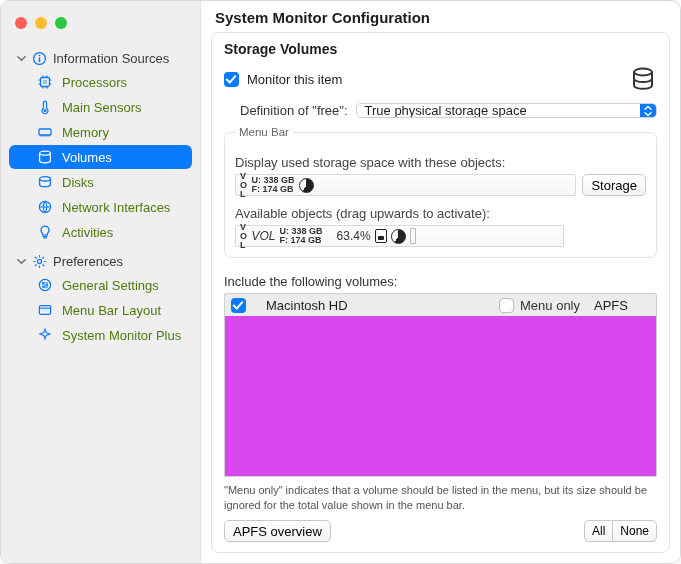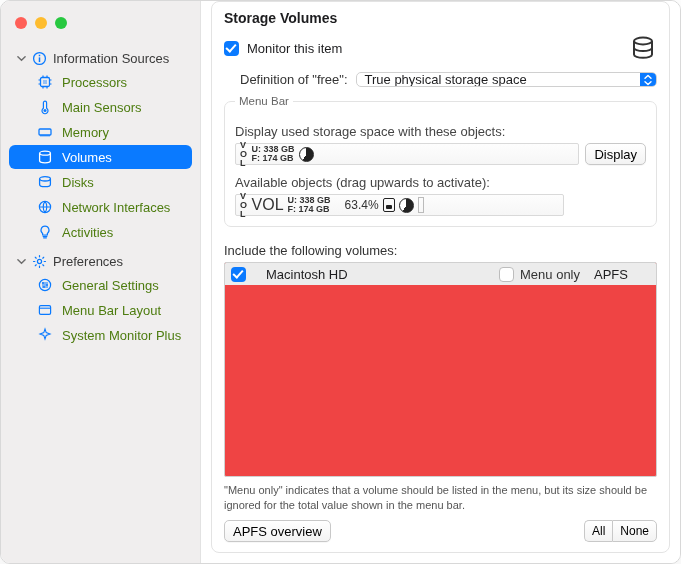--- a/index.html
+++ b/index.html
@@ -204,21 +204,21 @@
     background:linear-gradient(#fff,#f3f3f3);
     font-size:13px;
     box-shadow: 0 1px 0 rgba(0,0,0,.03);
   }
 
   .include-lbl { margin: 0 0 4px 0; color:#333; }
   .vol-table {
     flex:1;
     border:1px solid #d0d0d0;
     border-radius:2px;
-    background:#ef4444;
+    background:#d946ef;
     overflow:hidden;
     min-height: 160px;
     display:flex;flex-direction:column;
   }
   .vol-row {
     display:flex; align-items:center;
     background:#ececec;
     height:22px;
     padding: 0 6px;
     gap:8px;
@@ -381,20 +381,21 @@
           <svg viewBox="0 0 16 16">
               <path d="M8 2l1.2 3.6L13 7l-3.8 1.4L8 12l-1.2-3.6L3 7l3.8-1.4z" fill="none" stroke="currentColor" stroke-width="1.1"></path>
             </svg>
         </span>
         <span>System Monitor Plus</span>
       </div>
     </div>
   </div>
 
   <div class="main">
+    <div class="titlebar">System Monitor Configuration</div>
     <div class="content">
       <div class="ctitle">Storage Volumes</div>
 
       <div class="monitor-row">
         <span class="mac-check"></span>
         <span>Monitor this item</span>
         <span class="dbicon">
           <svg viewBox="0 0 28 28">
               <ellipse cx="14" cy="7" rx="9" ry="3.4" fill="none" stroke="currentColor" stroke-width="2"></ellipse>
               <path d="M5 7v13.4c0 1.9 4 3.4 9 3.4s9-1.5 9-3.4V7" fill="none" stroke="currentColor" stroke-width="2"></path>
@@ -422,29 +423,29 @@
           <div class="obj-row" style="flex:1;">
             <span class="vol-label" style="white-space:pre;">V
 O
 L</span>
             <span class="stats">
               <span>U: 338 GB</span>
               <span>F:  174 GB</span>
             </span>
             <span class="pie"></span>
           </div>
-          <button class="def-btn">Display</button>
+          <button class="def-btn">Storage</button>
         </div>
 
         <div class="subtitle" style="margin-top:10px;">Available objects (drag upwards to activate):</div>
         <div class="obj-row" style="width:80%;">
           <span class="vol-label" style="white-space:pre;">V
 O
 L</span>
-          <span style="font-size:16px;">VOL</span>
+          <span style="font-size:12px;font-style:italic;">VOL</span>
           <span class="stats">
             <span>U: 338 GB</span>
             <span>F:  174 GB</span>
           </span>
           <span style="font-size:12px;margin-left:10px;">63.4%</span>
           <span class="drv"></span>
           <span class="pie"></span>
           <span class="box-placeholder"></span>
         </div>
       </div>

